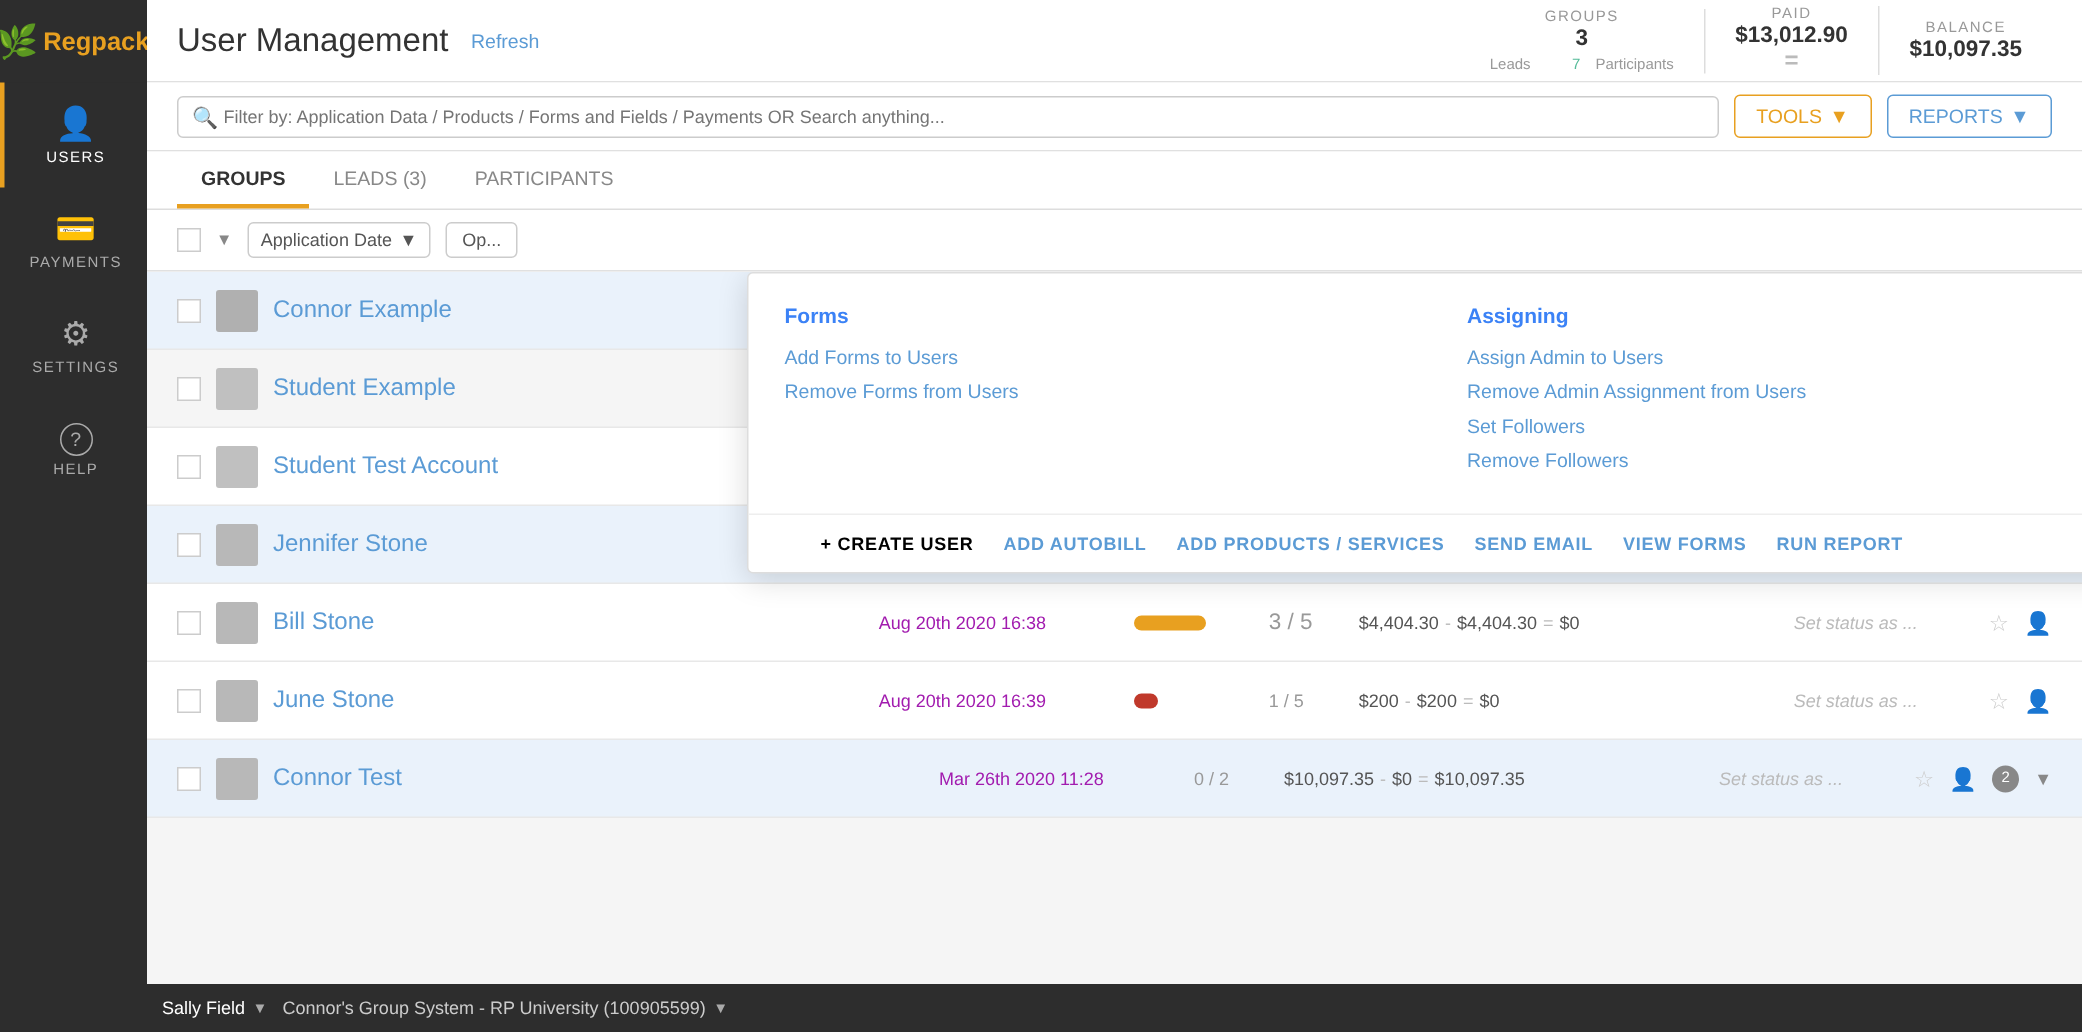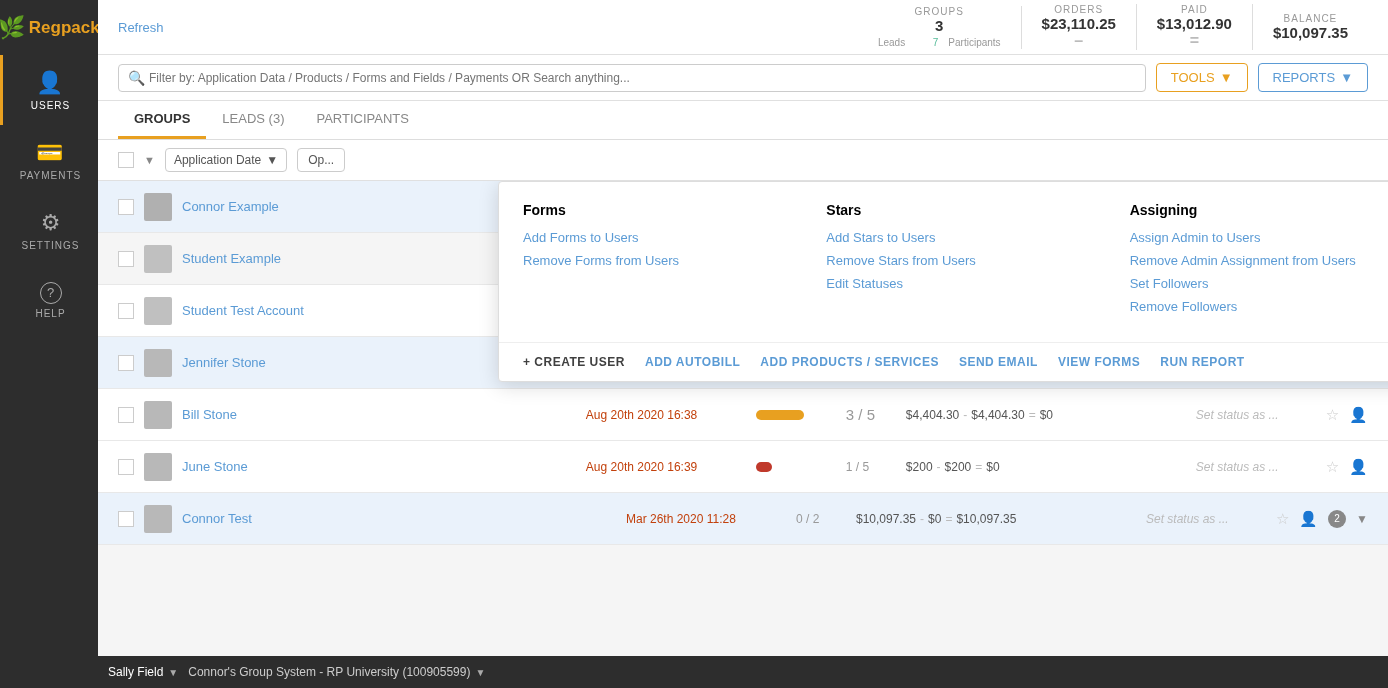--- a/index.html
+++ b/index.html
@@ -234,23 +234,23 @@
       min-height: 52px;
     }
     .user-row.highlighted { background: #eaf2fb; }
     .row-checkbox { width: 16px; height: 16px; border: 1px solid #ccc; background: #fff; flex-shrink: 0; cursor: pointer; }
     .user-avatar {
       width: 28px; height: 28px;
       background: #ccc;
       border-radius: 2px;
       flex-shrink: 0;
     }
-    .user-name { font-size: 13px; color: #5b9bd5; cursor: pointer; min-width: 140px; }
+    .user-name { font-size: 16px; color: #5b9bd5; cursor: pointer; min-width: 140px; }
     .spacer { flex: 1; }
-    .date-col { font-size: 12px; color: #c2410c; min-width: 160px; }
+    .date-col { font-size: 12px; color: #a21caf; min-width: 160px; }
     .progress-bar-wrap { min-width: 80px; }
     .progress-bar { height: 10px; border-radius: 5px; background: #e0a020; }
     .progress-bar.red { background: #c0392b; }
     .money-group { display: flex; align-items: center; gap: 4px; font-size: 12px; color: #555; min-width: 280px; }
     .money-dash { color: #bbb; }
     .money-eq { color: #bbb; }
     .status-col { font-size: 12px; color: #bbb; font-style: italic; min-width: 120px; }
     .star-icon { color: #ccc; font-size: 15px; cursor: pointer; }
     .person-icon { color: #ccc; font-size: 15px; cursor: pointer; }
     .expand-icon { color: #888; font-size: 12px; cursor: pointer; }
@@ -274,21 +274,21 @@
       padding: 20px 24px 20px 24px;
       border-bottom: 1px solid #eee;
     }
     .dropdown-section {
       flex: 1;
       min-width: 180px;
     }
     .dropdown-section-title {
       font-size: 14px;
       font-weight: bold;
-      color: #000000;
+      color: #3b82f6;
       margin-bottom: 12px;
       text-transform: none;
     }
     .dropdown-item {
       font-size: 13px;
       color: #5b9bd5;
       cursor: pointer;
       margin-bottom: 8px;
       display: block;
     }
@@ -300,21 +300,21 @@
       flex-wrap: wrap;
     }
     .footer-action {
       font-size: 12px;
       color: #5b9bd5;
       cursor: pointer;
       font-weight: 600;
       text-transform: uppercase;
       letter-spacing: 0.5px;
     }
-    .footer-action.create { color: #404040; }
+    .footer-action.create { color: #000000; margin-left: 24px; }
 
     
     .bottom-bar {
       height: 32px;
       background: #2d2d2d;
       display: flex;
       align-items: center;
       padding: 0 10px;
       gap: 10px;
       color: #ccc;
@@ -363,40 +363,36 @@
     <div class="sidebar-item">
       <span class="icon" style="border:1.5px solid #aaa; border-radius:50%; width:22px; height:22px; display:flex; align-items:center; justify-content:center; font-size:13px;">?</span>
       <span class="label">HELP</span>
     </div>
   </nav>
 </div>
 
 <div class="main">
 
   <div class="header">
+    <span class="header-title">User Management</span>
     <a class="refresh-link">Refresh</a>
     <div class="header-stats">
       <div class="stat-group">
         <span class="stat-label">GROUPS</span>
         <div class="stat-row">
           <span class="stat-value">3</span>
         </div>
         <div class="stat-row">
           <span class="stat-sub">Leads</span>
           <span style="margin:0 4px;">&nbsp;</span>
           <span class="stat-sub-green">7</span>
           <span class="stat-sub" style="margin-left:2px;">Participants</span>
         </div>
       </div>
       <div class="stat-group">
-        <span class="stat-label">ORDERS</span>
-        <span class="stat-value">$23,110.25</span>
-        <span class="stat-dash">–</span>
-      </div>
-      <div class="stat-group">
         <span class="stat-label">PAID</span>
         <span class="stat-value">$13,012.90</span>
         <span class="stat-dash">=</span>
       </div>
       <div class="stat-group">
         <span class="stat-label">BALANCE</span>
         <span class="stat-value">$10,097.35</span>
       </div>
     </div>
   </div>
@@ -446,26 +442,20 @@
 
       <div class="dropdown-sections">
 
         <div class="dropdown-section">
           <div class="dropdown-section-title">Forms</div>
           <a class="dropdown-item">Add Forms to Users</a>
           <a class="dropdown-item">Remove Forms from Users</a>
         </div>
 
 
-        <div class="dropdown-section">
-          <div class="dropdown-section-title">Stars</div>
-          <a class="dropdown-item">Add Stars to Users</a>
-          <a class="dropdown-item">Remove Stars from Users</a>
-          <a class="dropdown-item">Edit Statuses</a>
-        </div>
 
         <div class="dropdown-section">
           <div class="dropdown-section-title">Assigning</div>
           <a class="dropdown-item">Assign Admin to Users</a>
           <a class="dropdown-item">Remove Admin Assignment from Users</a>
           <a class="dropdown-item">Set Followers</a>
           <a class="dropdown-item">Remove Followers</a>
         </div>
       </div>
       <div class="dropdown-footer">

